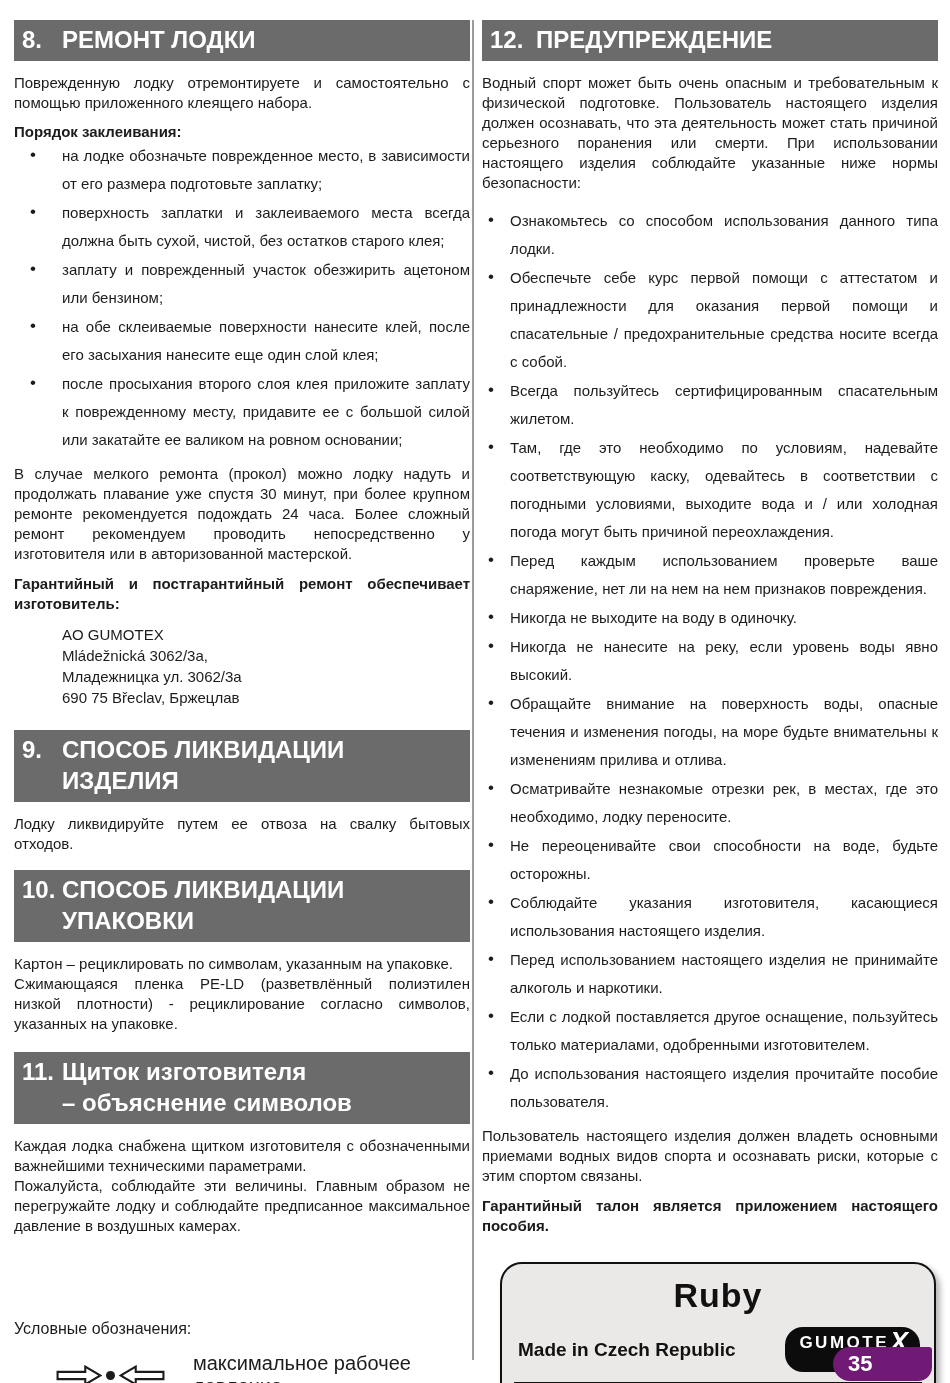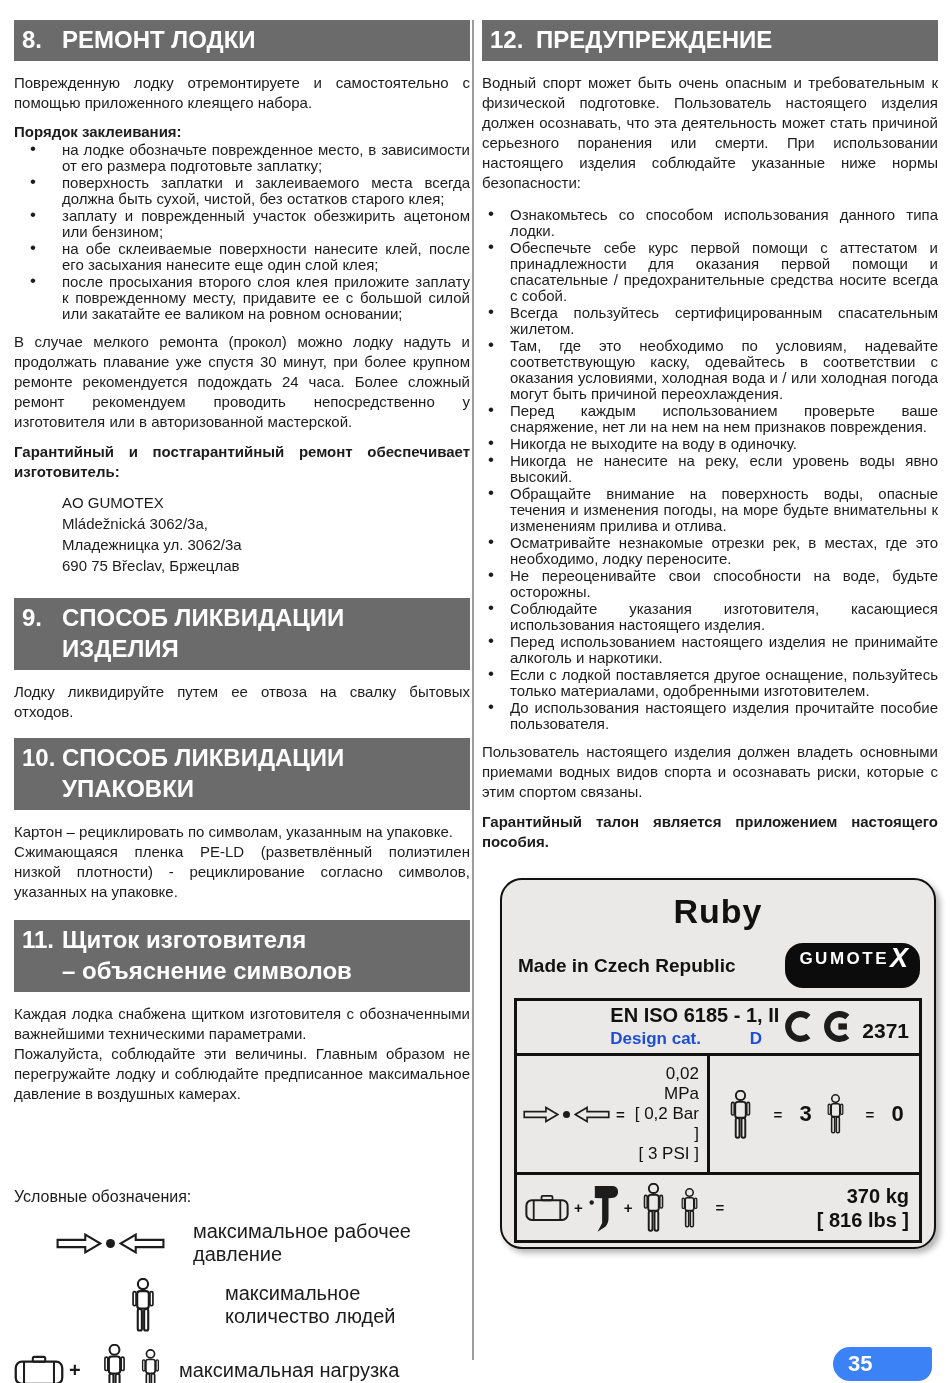--- a/index.html
+++ b/index.html
@@ -18,21 +18,21 @@
   }
   .sec-num{flex:none;width:40px;}
   .sec-title span{display:block;}
 
   p.body, .body{font-size:15px;line-height:20px;text-align:justify;margin:0 0 10px 0;}
   .bold{font-weight:bold;}
   .subhead{font-size:15px;font-weight:bold;margin:0 0 2px 0;}
 
   ul.bullets{list-style:none;margin:0 0 10px 0;padding:0;}
   ul.bullets li{
-    position:relative;font-size:15px;line-height:16px;text-align:justify;
+    position:relative;font-size:15px;line-height:28px;text-align:justify;
     padding-left:48px;margin:0 0 1px 0;
   }
   ul.bullets li::before{content:"\2022";position:absolute;left:16px;top:-1px;font-size:17px;}
   ul.bullets.tight li{padding-left:28px;}
   ul.bullets.tight li::before{left:6px;}
 
   .address{margin:2px 0 22px 48px;font-size:15px;line-height:21px;}
   .address div{white-space:nowrap;}
 
   
@@ -70,21 +70,21 @@
   .ce-num{font-size:21px;font-weight:bold;margin-left:7px;margin-bottom:1px;}
   .cell-pressure{width:48%;flex:none;border-right:3px solid #111;display:flex;align-items:center;padding:8px 8px 8px 6px;box-sizing:border-box;color:#111;}
   .press-vals{flex:1;text-align:right;font-weight:normal;font-size:17px;line-height:20px;color:#111;}
   .cell-persons{flex:1;display:flex;align-items:center;justify-content:space-evenly;color:#111;padding:6px 4px;}
   .big-num{font-size:22px;font-weight:bold;color:#111;}
   .row-load{align-items:center;padding:8px 10px 8px 8px;color:#111;}
   .load-vals{flex:1;text-align:right;font-weight:bold;font-size:20px;line-height:24px;color:#111;}
 
   .page-badge{
     position:absolute;left:833px;top:1347px;width:99px;height:34px;box-sizing:border-box;
-    background:#3b82f6;color:#fff;font-weight:bold;font-size:22px;
+    background:#701a75;color:#fff;font-weight:bold;font-size:22px;
     border-radius:17px 3px 14px 17px;display:flex;align-items:center;padding-left:15px;
   }
   svg.ic{display:block;flex:none;color:#1c1c1c;}
   .press-ic{display:flex;align-items:center;flex:none;}
 </style>
 </head>
 <body>
 
 <svg width="0" height="0" style="position:absolute" aria-hidden="true">
   <defs>
@@ -234,21 +234,21 @@
         <span>ПРЕДУПРЕЖДЕНИЕ</span>
       </div>
   </div>
 
   <p class="body" style="margin-bottom:14px">Водный спорт может быть очень опасным и требовательным к физической подготовке. Пользователь настоящего изделия должен осознавать, что эта деятельность может стать причиной серьезного поранения или смерти. При использовании настоящего изделия соблюдайте указанные ниже нормы безопасности:</p>
 
   <ul class="bullets tight">
     <li>Ознакомьтесь со способом использования данного типа лодки.</li>
     <li>Обеспечьте себе курс первой помощи с аттестатом и принадлежности для оказания первой помощи и спасательные / предохранительные средства носите всегда с собой.</li>
     <li>Всегда пользуйтесь сертифицированным спасательным жилетом.</li>
-    <li>Там, где это необходимо по условиям, надевайте соответствующую каску, одевайтесь в соответствии с оказания условиями, холодная вода и / или холодная погода могут быть причиной переохлаждения.</li>
+    <li>Там, где это необходимо по условиям, надевайте соответствующую каску, одевайтесь в соответствии с погодными условиями, выходите вода и / или холодная погода могут быть причиной переохлаждения.</li>
     <li>Перед каждым использованием проверьте ваше снаряжение, нет ли на нем на нем признаков повреждения.</li>
     <li>Никогда не выходите на воду в одиночку.</li>
     <li>Никогда не нанесите на реку, если уровень воды явно высокий.</li>
     <li>Обращайте внимание на поверхность воды, опасные течения и изменения погоды, на море будьте внимательны к изменениям прилива и отлива.</li>
     <li>Осматривайте незнакомые отрезки рек, в местах, где это необходимо, лодку переносите.</li>
     <li>Не переоценивайте свои способности на воде, будьте осторожны.</li>
     <li>Соблюдайте указания изготовителя, касающиеся использования настоящего изделия.</li>
     <li>Перед использованием настоящего изделия не принимайте алкоголь и наркотики.</li>
     <li>Если с лодкой поставляется другое оснащение, пользуйтесь только материалами, одобренными изготовителем.</li>
     <li>До использования настоящего изделия прочитайте пособие пользователя.</li>

